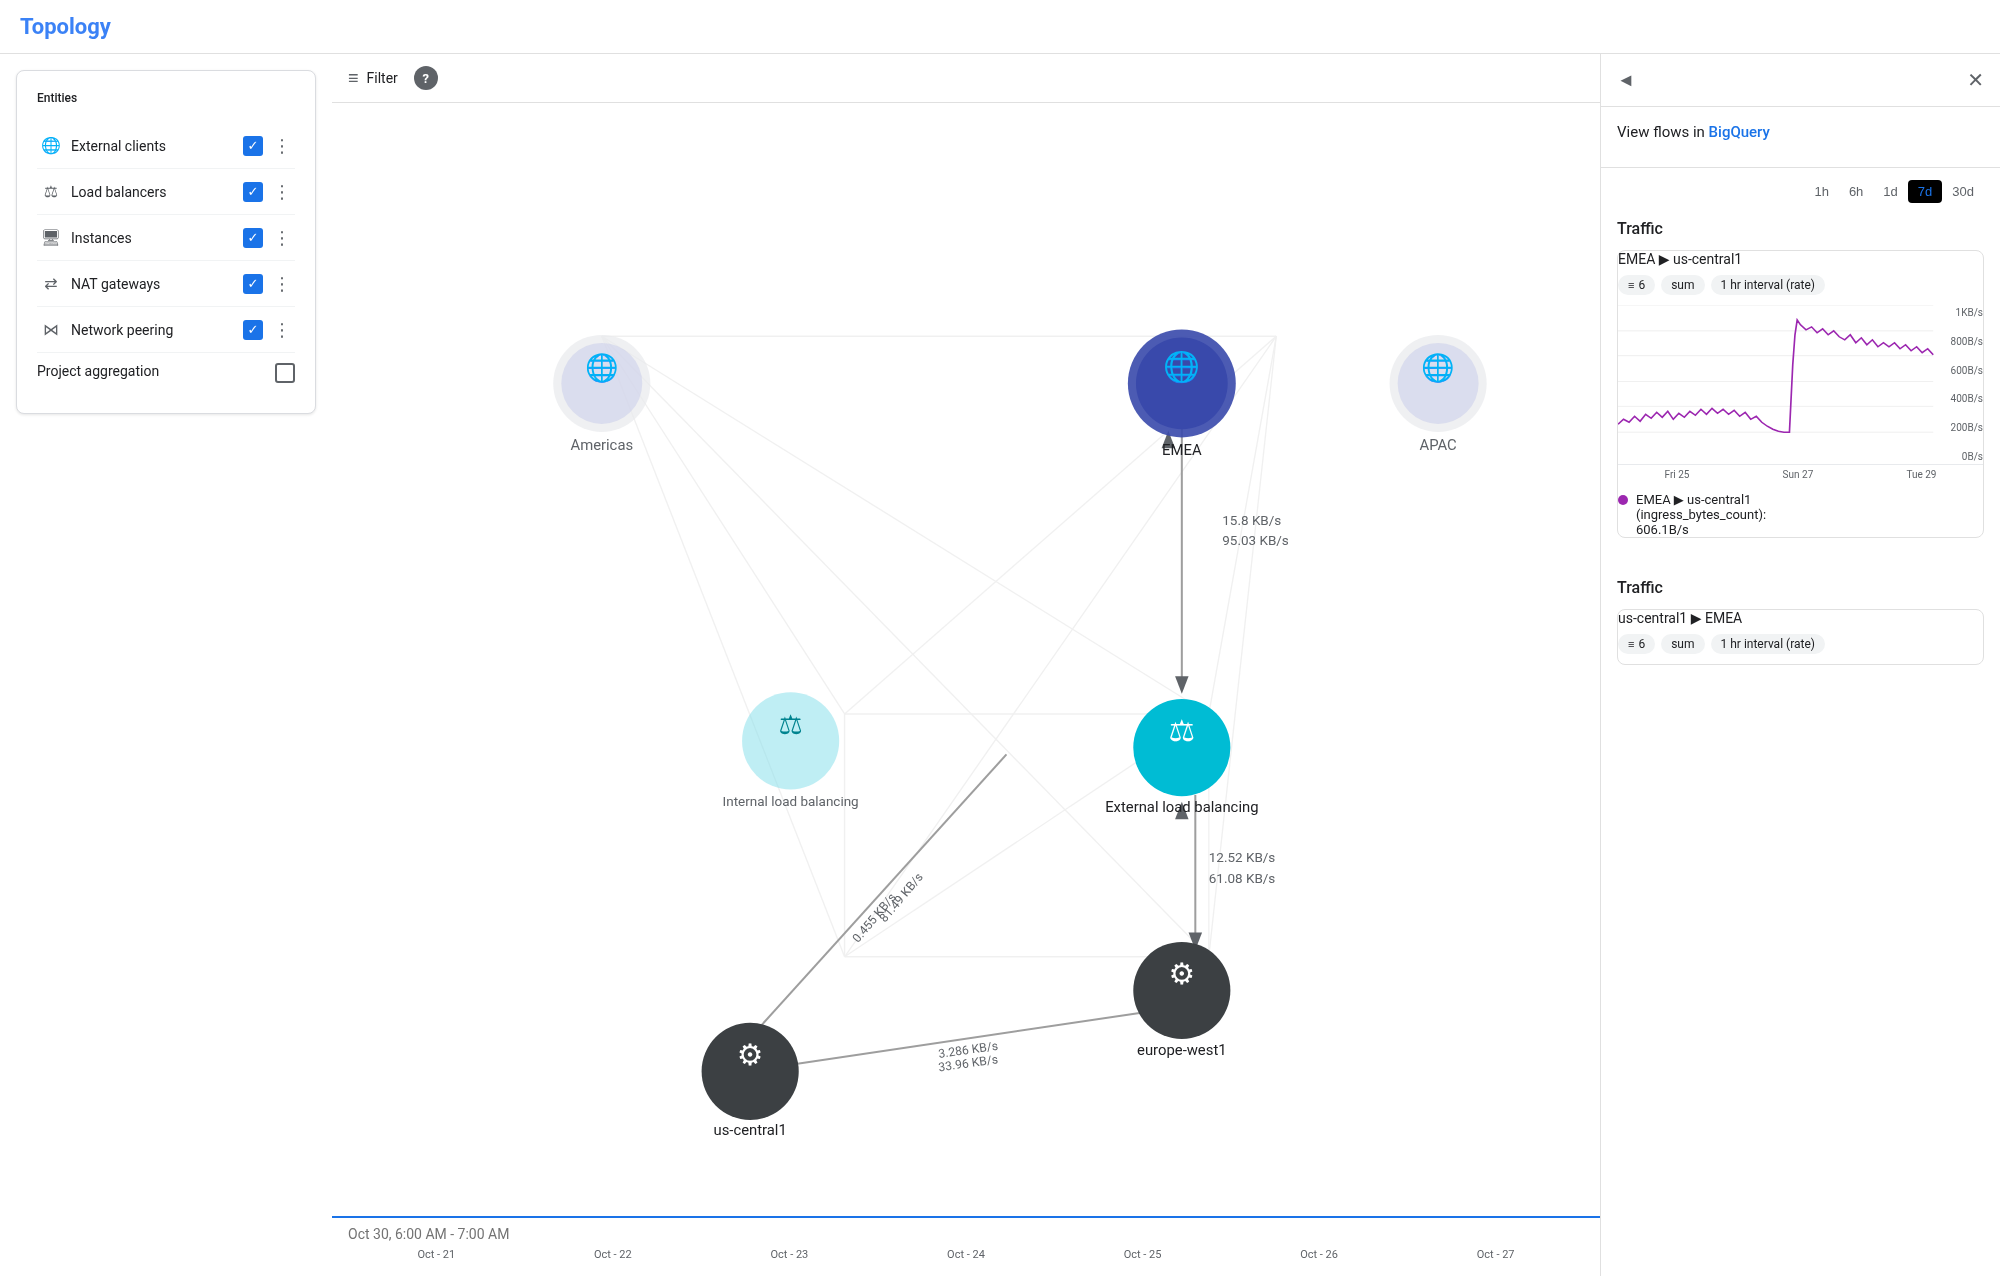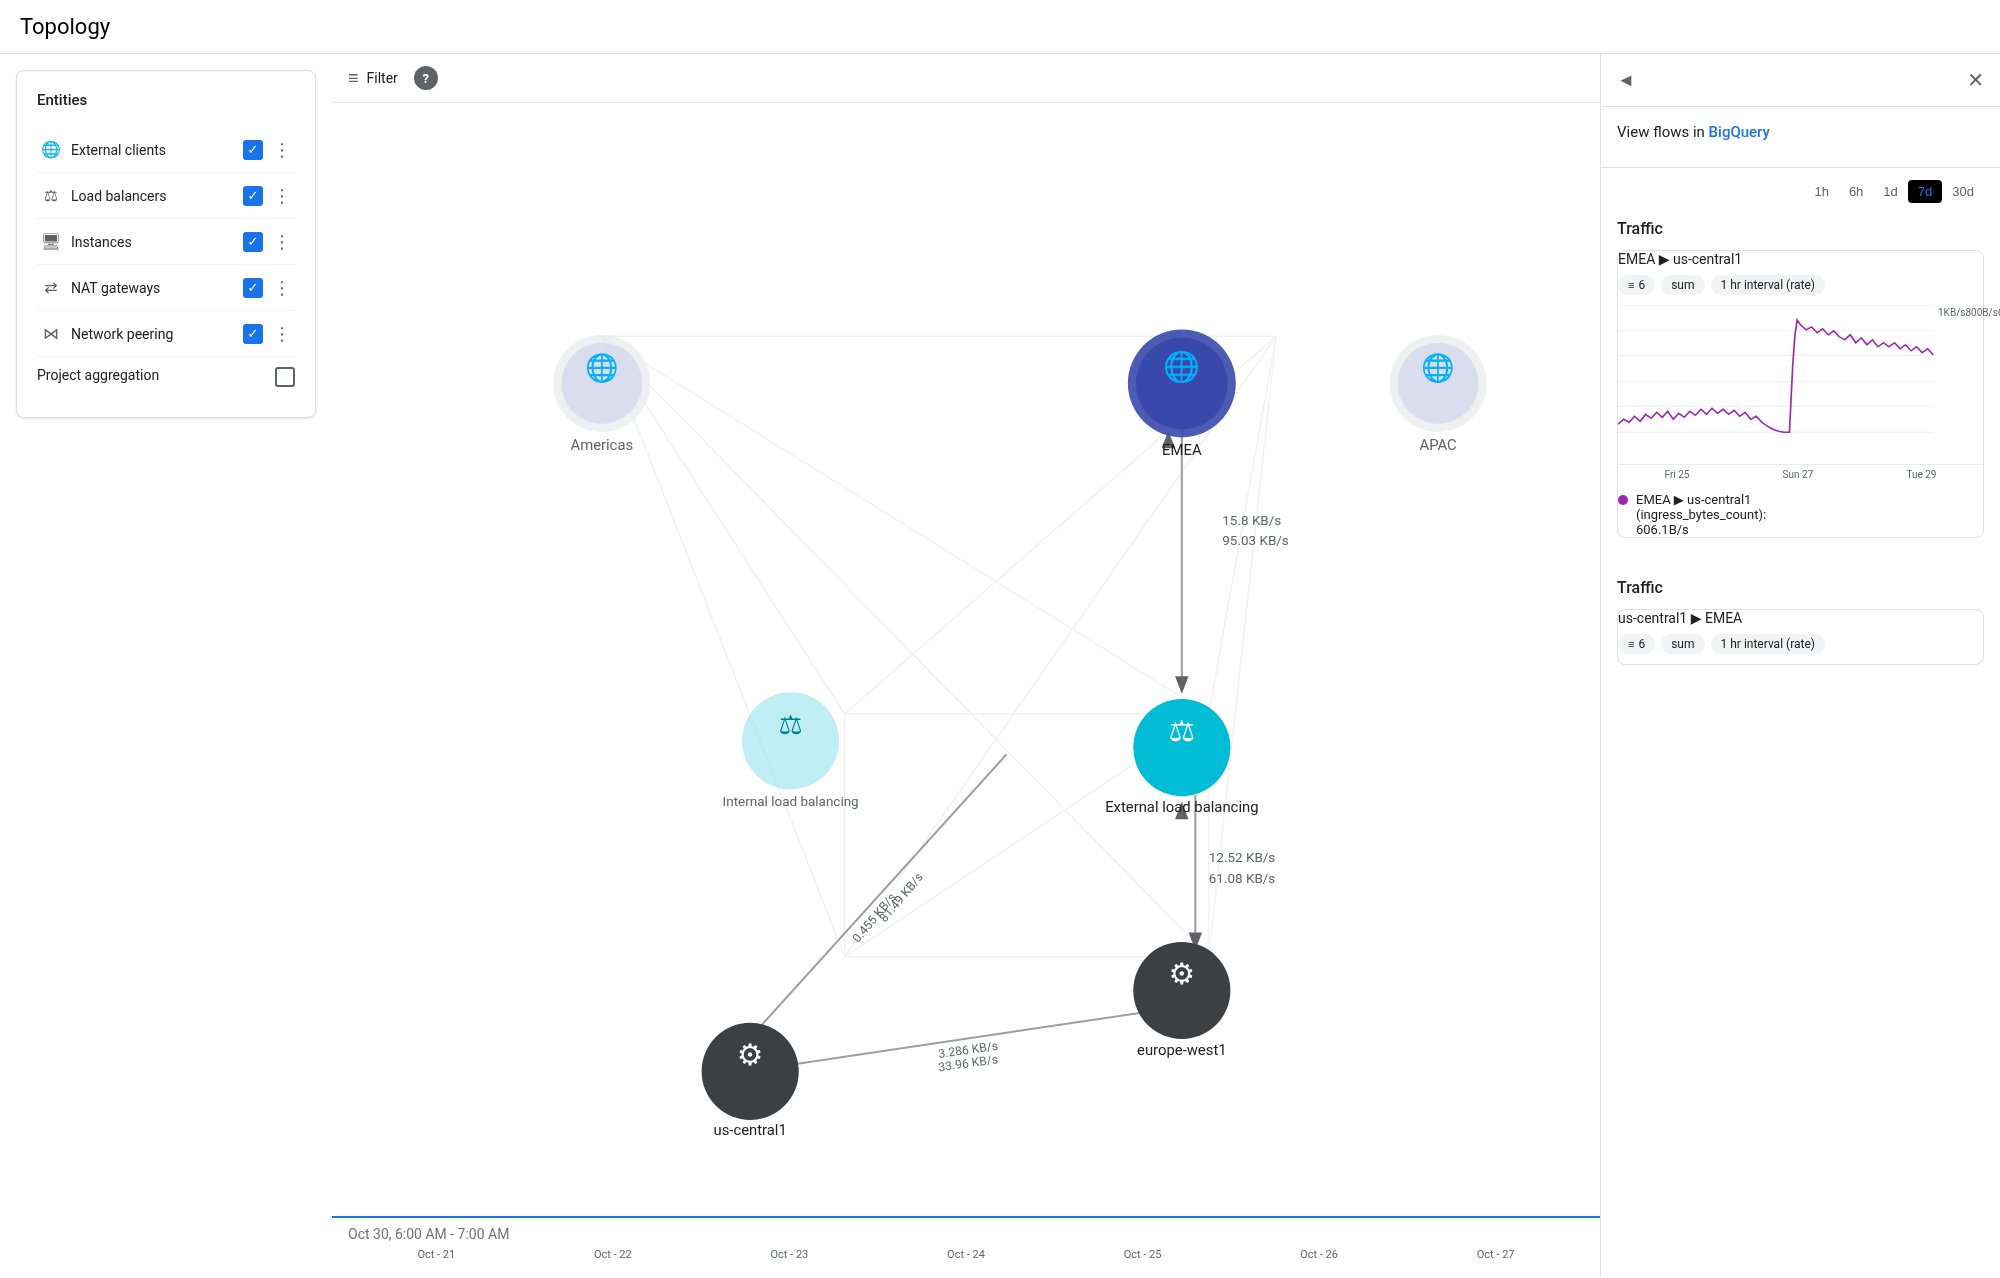--- a/index.html
+++ b/index.html
@@ -1,30 +1,30 @@
 <!DOCTYPE html>
 <html><head>
   <meta charset="utf-8">
   <style>
     * { box-sizing: border-box; margin: 0; padding: 0; }
     body { font-family: 'Google Sans', Roboto, Arial, sans-serif; background: #fff; color: #202124; font-size: 14px; overflow: hidden; }
 
-    .page-title { font-size: 22px; font-weight: 400; padding: 14px 20px; border-bottom: 1px solid #e0e0e0; color: #000000; }
+    .page-title { font-size: 22px; font-weight: 700; padding: 14px 20px; border-bottom: 1px solid #e0e0e0; color: #3b82f6; }
 
     .main-layout { display: flex; height: calc(100vh - 56px); }
 
     
     .entities-panel {
       width: 300px; min-width: 300px; background: #fff;
       border: 1px solid #dadce0; border-radius: 8px;
       margin: 16px; padding: 20px;
       height: fit-content;
       box-shadow: 0 1px 3px rgba(0,0,0,0.1);
     }
-    .entities-title { font-size: 15px; font-weight: 500; margin-bottom: 18px; }
+    .entities-title { font-size: 12px; font-weight: 500; margin-bottom: 18px; }
     .entity-row { display: flex; align-items: center; padding: 8px 0; border-bottom: 1px solid #f1f3f4; }
     .entity-row:last-child { border-bottom: none; }
     .entity-icon { width: 28px; text-align: center; color: #5f6368; font-size: 16px; margin-right: 6px; }
     .entity-label { flex: 1; font-size: 14px; color: #202124; }
     .entity-checkbox { width: 20px; height: 20px; background: #1a73e8; border-radius: 3px; display: flex; align-items: center; justify-content: center; margin-right: 6px; }
     .entity-checkbox span { color: #fff; font-size: 13px; }
     .entity-menu { color: #5f6368; cursor: pointer; padding: 4px; font-size: 18px; }
     .entity-checkbox-empty { width: 20px; height: 20px; border: 2px solid #5f6368; border-radius: 3px; }
     .project-agg-row { display: flex; padding: 10px 0; }
 
@@ -116,21 +116,21 @@
     .badge-icon { font-size: 11px; }
 
     
     .chart-container {
       position: relative; height: 160px;
       border-bottom: 1px solid #e8eaed;
     }
     .chart-svg { width: 100%; height: 100%; }
     .chart-y-labels {
       position: absolute; right: 0; top: 0; bottom: 0;
-      display: flex; flex-direction: row; justify-content: space-between;
+      display: flex; flex-direction: column; justify-content: space-between;
       padding: 2px 0;
       font-size: 10px; color: #5f6368;
       width: 45px; text-align: right;
     }
     .chart-x-labels {
       display: flex; justify-content: space-around;
       font-size: 10px; color: #5f6368;
       padding: 4px 0;
     }
     .traffic-legend {

